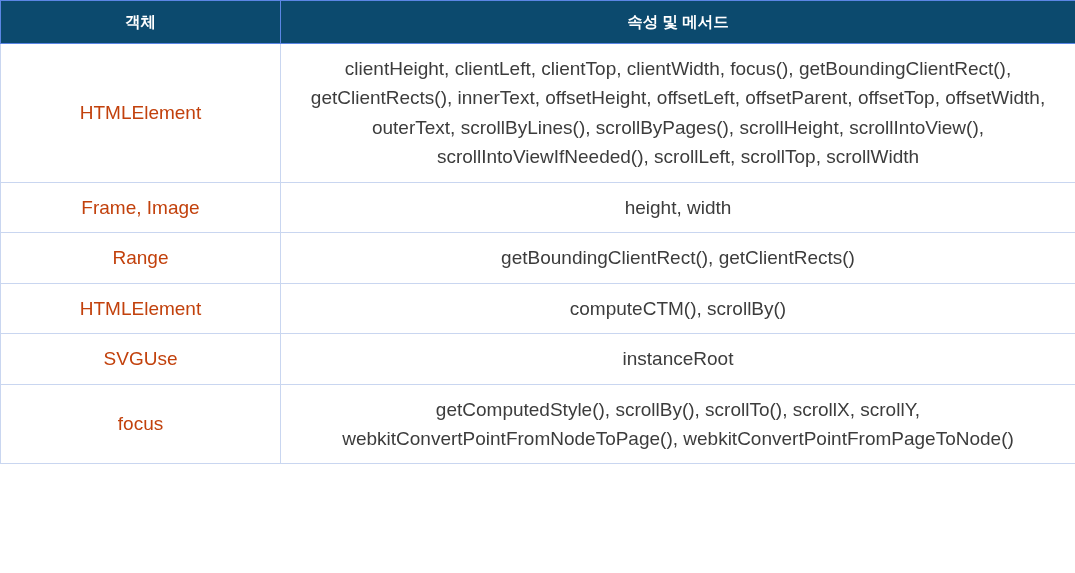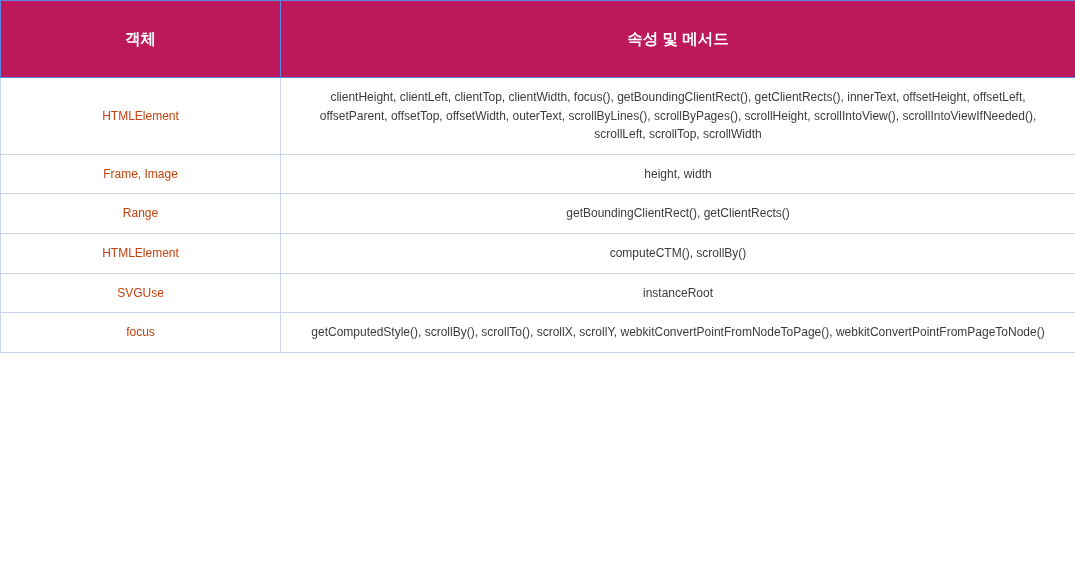--- a/index.html
+++ b/index.html
@@ -18,30 +18,30 @@
     width: 1075px;
     border-collapse: collapse;
     table-layout: fixed;
   }
   table.api-table th,
   table.api-table td {
     border: 1px solid #c9d6f0;
     vertical-align: middle;
     text-align: center;
     padding: 10px 14px;
-    font-size: 12px;
+    font-size: 19px;
     line-height: 1.55;
   }
   table.api-table thead th {
-    background: #be185d;
+    background: #0c4a6e;
     color: #ffffff;
     font-weight: bold;
     font-size: 15.5px;
     border: 1px solid #5b86e5;
-    padding: 26px 10px;
+    padding: 9px 10px;
   }
   col.col-object { width: 280px; }
   col.col-members { width: 795px; }
   td.object-cell {
     color: #c2410c;
     font-size: 15px;
   }
   td.members-cell {
     color: #3c3c3c;
     font-size: 15px;

